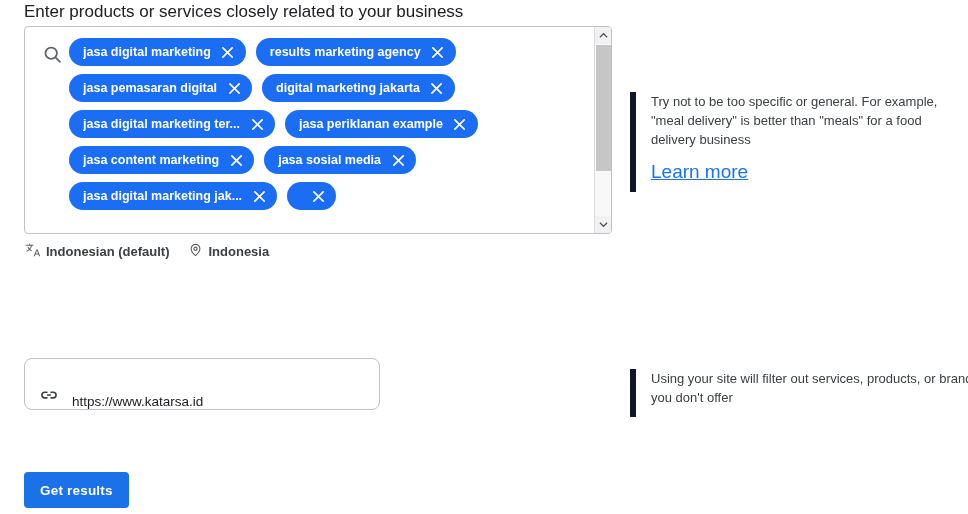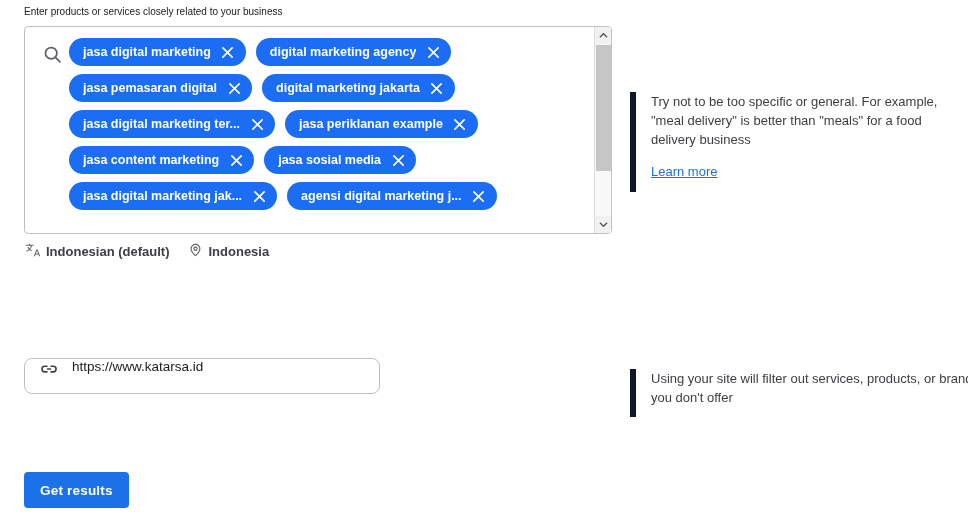--- a/index.html
+++ b/index.html
@@ -14,21 +14,21 @@
     overflow: hidden;
   }
 
   .page { position: relative; width: 968px; height: 514px; }
 
   
   .kw-label {
     position: absolute;
     left: 24px;
     top: 3px;
-    font-size: 10px;
+    font-size: 17px;
     line-height: 18px;
     color: #202124;
     white-space: nowrap;
   }
 
   .kw-box {
     position: absolute;
     left: 24px;
     top: 26px;
     width: 588px;
@@ -162,21 +162,21 @@
     color: #3c4043;
   }
   .help-1 { left: 630px; top: 92px; width: 338px; height: 100px; }
   .help-2 { left: 630px; top: 369px; width: 376px; height: 48px; }
   .help p { margin: 0; }
   .learn-more {
     display: inline-block;
     margin-top: 13px;
     color: #1a73e8;
     text-decoration: underline;
-    font-size: 13px;
+    font-size: 19px;
     cursor: pointer;
   }
 
   
   .site-label {
     position: absolute;
     left: 24px;
     top: 334px;
     font-size: 13.5px;
     line-height: 18px;
@@ -186,26 +186,26 @@
     gap: 7px;
     white-space: nowrap;
   }
   .help-icon { display: inline-flex; cursor: pointer; }
 
   .site-box {
     position: absolute;
     left: 24px;
     top: 358px;
     width: 356px;
-    height: 36px;
+    height: 52px;
     border: 1px solid #bdc1c6;
     border-radius: 8px;
     background: #fff;
     display: flex;
-    align-items: flex-start;
+    align-items: flex-end;
     padding: 0 14px;
     gap: 13px;
   }
   .site-value {
     font-size: 13.5px;
     color: #202124;
     white-space: nowrap;
     overflow: hidden;
     text-overflow: ellipsis;
   }
@@ -249,21 +249,21 @@
           <div class="chip">
             <span class="chip-label">jasa digital marketing</span>
             <span class="chip-x">
               <svg width="13" height="13" viewBox="0 0 14 14" fill="none" stroke="#ffffff" stroke-width="1.8" stroke-linecap="round">
                 <line x1="2" y1="2" x2="12" y2="12"></line>
                 <line x1="12" y1="2" x2="2" y2="12"></line>
               </svg>
             </span>
           </div>
           <div class="chip">
-            <span class="chip-label">digital marketing agency</span>
+            <span class="chip-label">results marketing agency</span>
             <span class="chip-x">
               <svg width="13" height="13" viewBox="0 0 14 14" fill="none" stroke="#ffffff" stroke-width="1.8" stroke-linecap="round">
                 <line x1="2" y1="2" x2="12" y2="12"></line>
                 <line x1="12" y1="2" x2="2" y2="12"></line>
               </svg>
             </span>
           </div>
           <div class="chip">
             <span class="chip-label">jasa pemasaran digital</span>
             <span class="chip-x">
@@ -321,21 +321,20 @@
           <div class="chip">
             <span class="chip-label">jasa digital marketing jak...</span>
             <span class="chip-x">
               <svg width="13" height="13" viewBox="0 0 14 14" fill="none" stroke="#ffffff" stroke-width="1.8" stroke-linecap="round">
                 <line x1="2" y1="2" x2="12" y2="12"></line>
                 <line x1="12" y1="2" x2="2" y2="12"></line>
               </svg>
             </span>
           </div>
           <div class="chip">
-            <span class="chip-label">agensi digital marketing j...</span>
             <span class="chip-x">
               <svg width="13" height="13" viewBox="0 0 14 14" fill="none" stroke="#ffffff" stroke-width="1.8" stroke-linecap="round">
                 <line x1="2" y1="2" x2="12" y2="12"></line>
                 <line x1="12" y1="2" x2="2" y2="12"></line>
               </svg>
             </span>
           </div>
         </div>
     </div>
 

